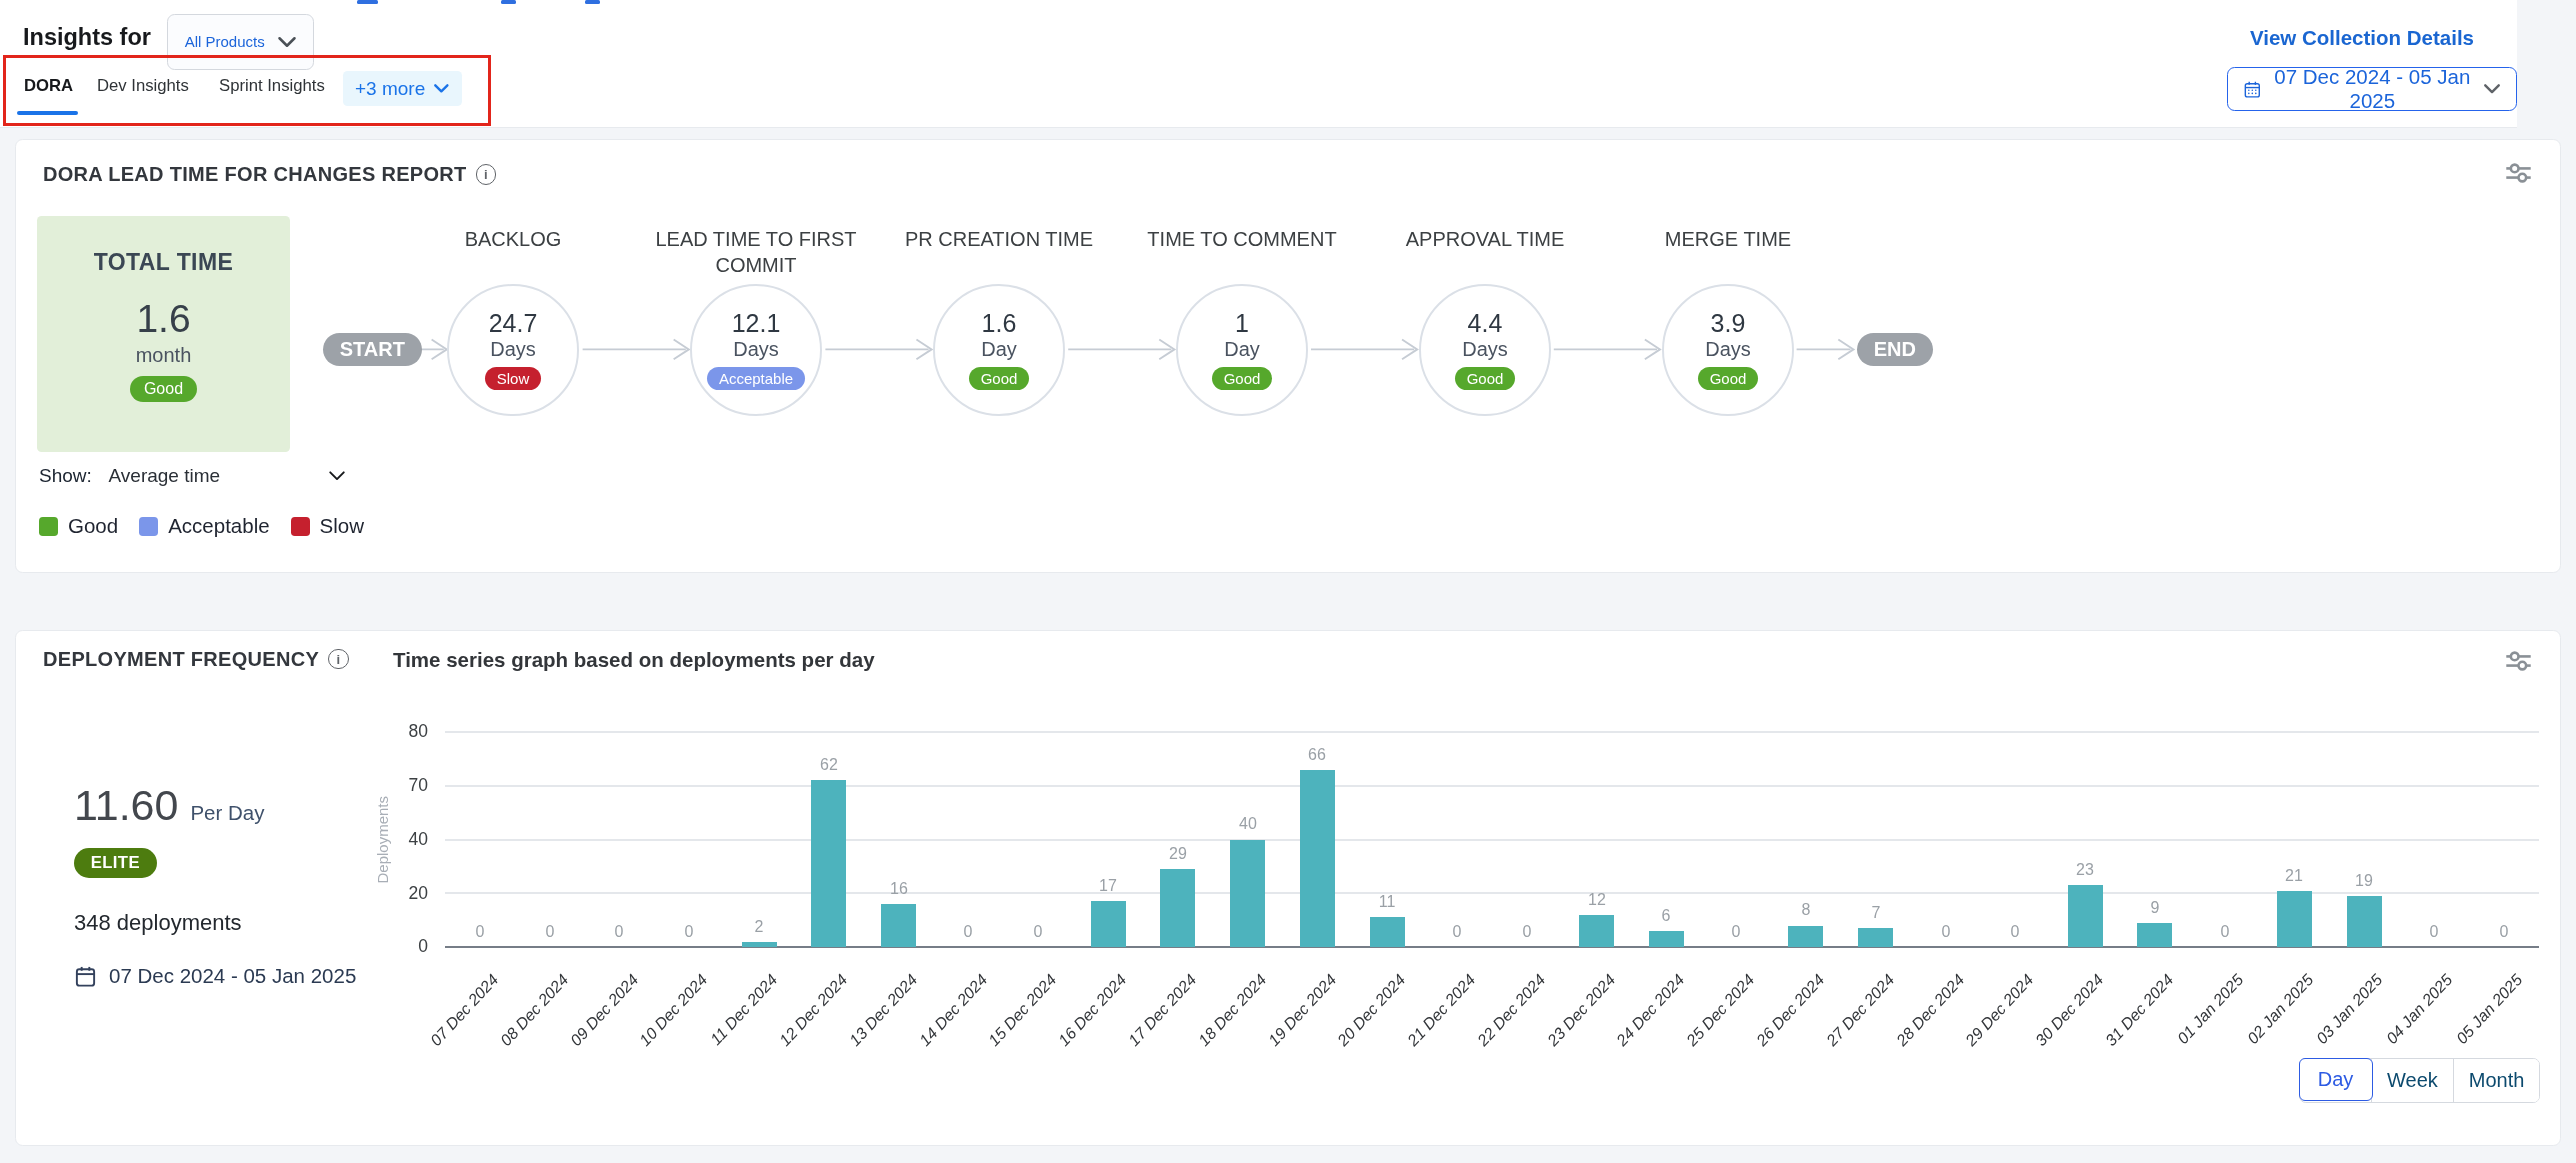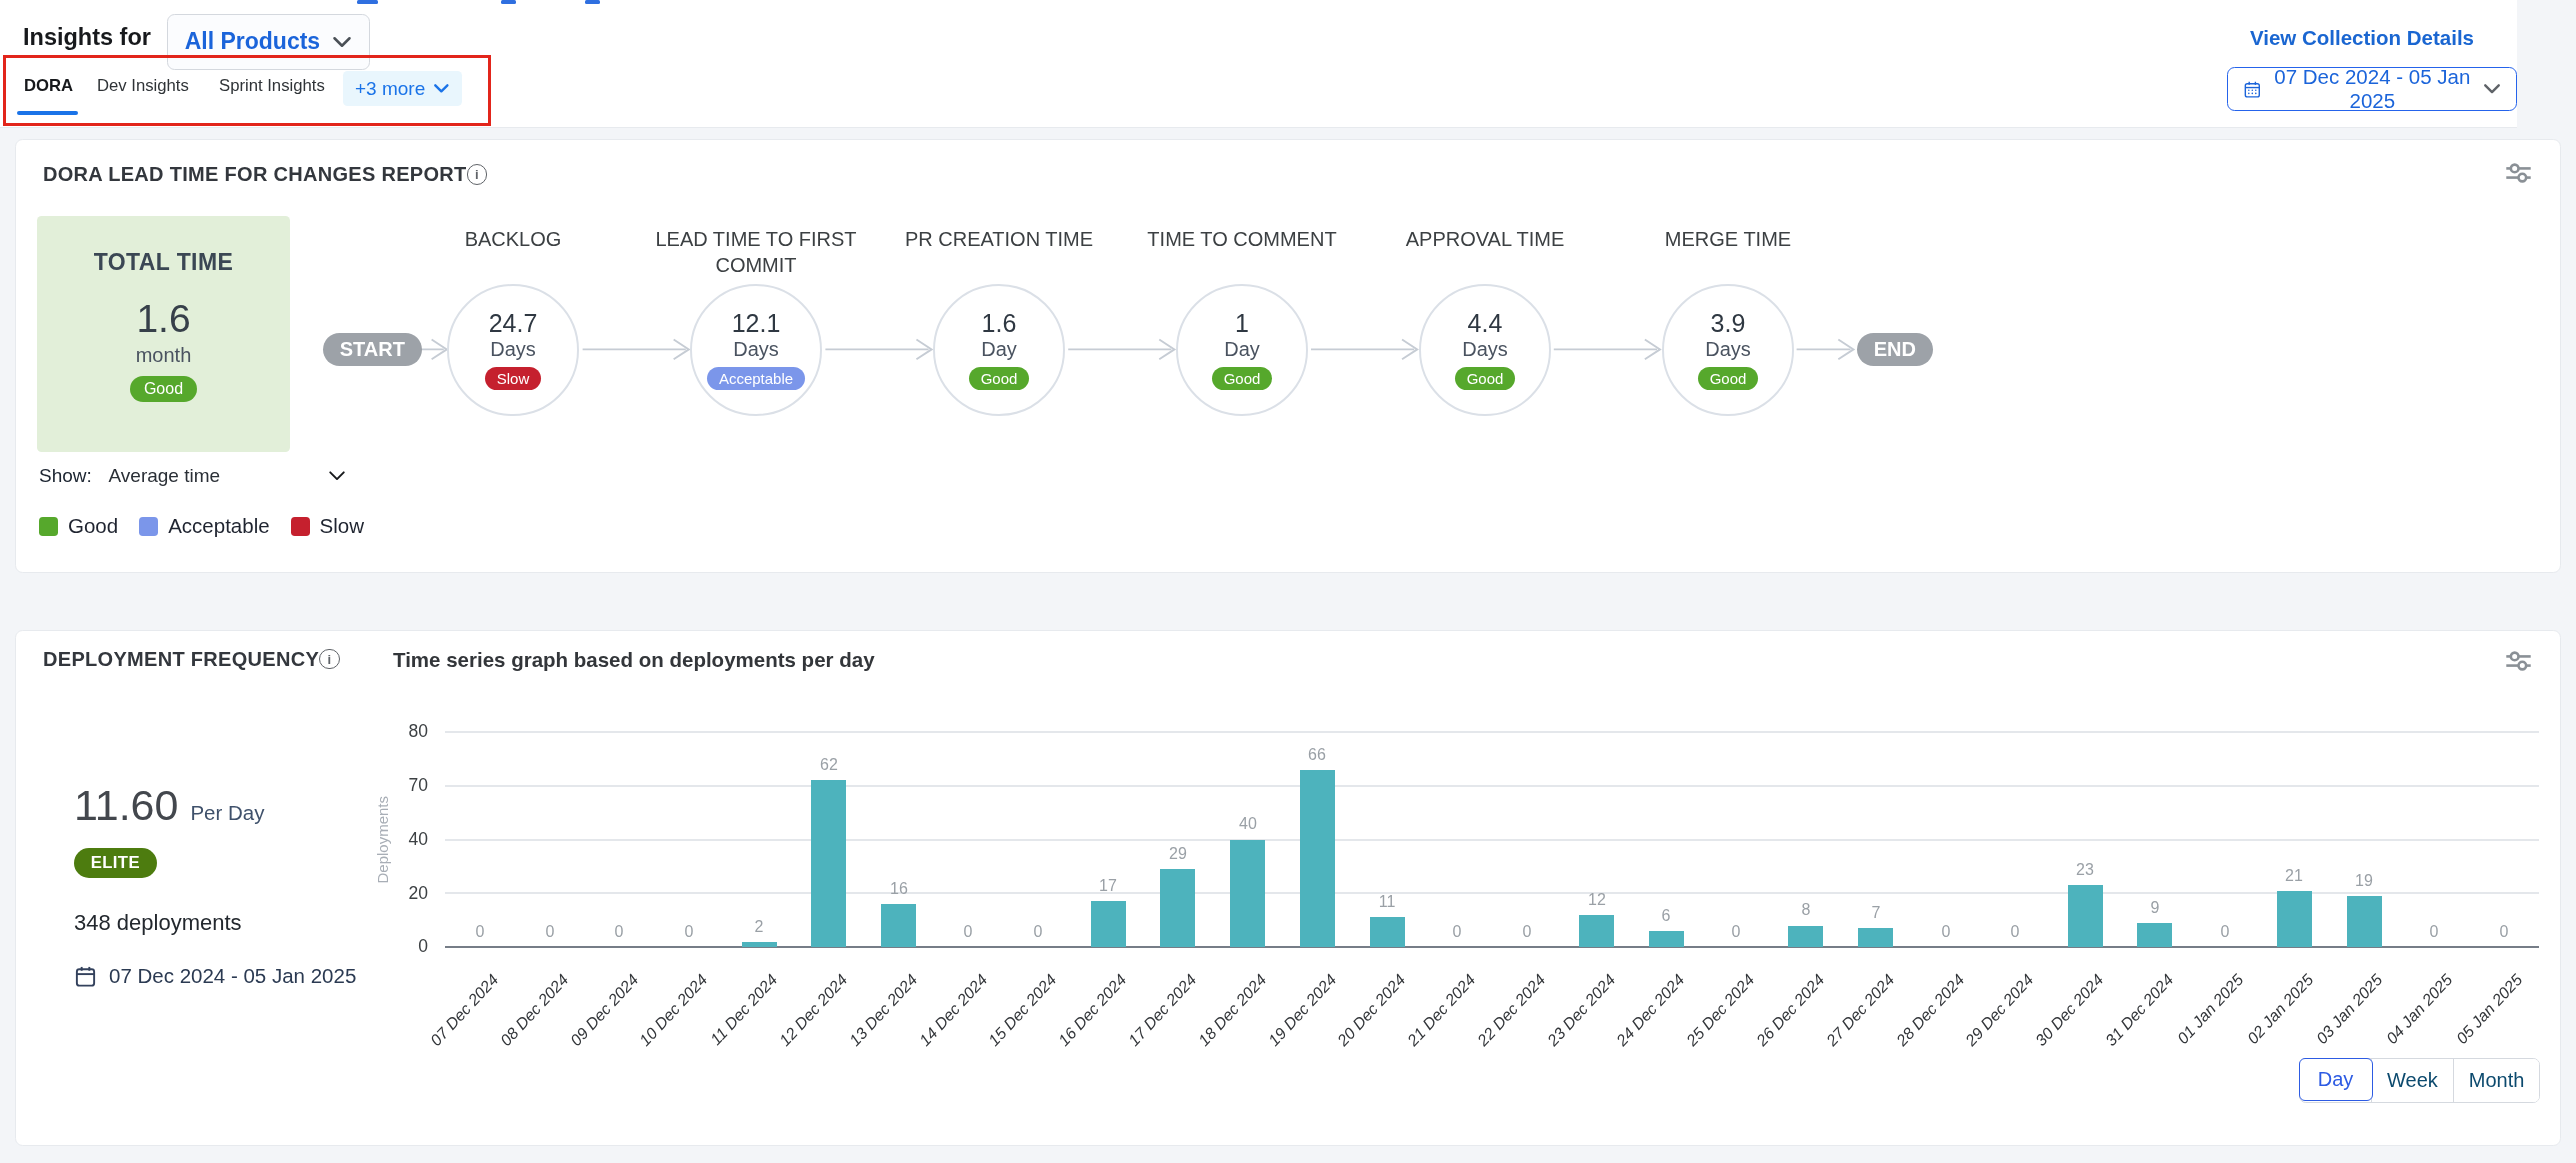--- a/index.html
+++ b/index.html
@@ -10,21 +10,21 @@
     -webkit-font-smoothing:antialiased; color:#202124;
   }
   .topbar { position:absolute; left:0; top:0; width:2517px; height:128px; background:#ffffff; border-bottom:1.5px solid #e7eaee; }
   .top-dash { position:absolute; top:0; height:3.8px; background:#2f6fe0; border-radius:1.5px; }
 
   .header-title { position:absolute; left:23px; top:24px; font-size:23.5px; font-weight:bold; color:#17191c; }
   .product-select {
     position:absolute; left:167px; top:13.7px; height:56px; display:flex; align-items:center; gap:12px;
     background:#fbfcfe; border:1.5px solid #d4d8de; border-radius:7.6px; padding:0 16.7px; cursor:pointer;
   }
-  .product-select .val { font-size:23px; font-weight:bold; color:#1b64da; }
+  .product-select .val { font-size:15px; font-weight:normal; color:#1b64da; }
   .view-details { position:absolute; right:43px; top:26px; font-size:20.5px; font-weight:bold; color:#1a66d1; text-decoration:none; cursor:pointer; }
 
   .tab { position:absolute; top:76px; font-size:16.7px; color:#2f3337; cursor:pointer; white-space:nowrap; }
   .tab.active { font-weight:bold; color:#17191c; }
   .tab-underline { position:absolute; left:16.7px; top:111px; width:61px; height:3.8px; background:#1a73e8; border-radius:2.3px; }
   .more-chip {
     position:absolute; left:343px; top:71px; height:35px; display:flex; align-items:center; gap:7.6px;
     background:#e9f6fd; border:none; border-radius:4.6px; padding:0 12px; cursor:pointer;
     color:#1a73e8; font-size:19px; font-family:inherit;
   }
@@ -33,21 +33,21 @@
   .date-range-btn {
     position:absolute; left:2227px; top:67px; height:44px; display:flex; align-items:center; gap:10.6px;
     background:#ffffff; border:1.5px solid #2563eb; border-radius:7.6px; padding:0 15px; cursor:pointer;
     color:#1b64da; font-size:20.5px; font-weight:500; font-family:inherit;
   }
 
   .card { position:absolute; left:15px; width:2546px; background:#ffffff; border:1.5px solid #e7eaee; border-radius:7.6px; }
   .card-lead { top:139px; height:434px; }
   .card-deploy { top:630px; height:516px; }
 
-  .card-title-row { position:absolute; display:flex; align-items:center; }
+  .card-title-row { position:absolute; display:flex; align-items:center; gap:9px; }
   .card-title { font-size:20px; font-weight:600; letter-spacing:0.3px; color:#33373d; }
   .info-icon {
     width:20.5px; height:20.5px; border:1.5px solid #5f6368; border-radius:50%;
     display:flex; align-items:center; justify-content:center;
     font-size:13px; color:#5f6368; font-weight:600;
   }
   .sliders-btn { position:absolute; right:27px; background:none; border:none; cursor:pointer; }
 
   
   .total-box {

